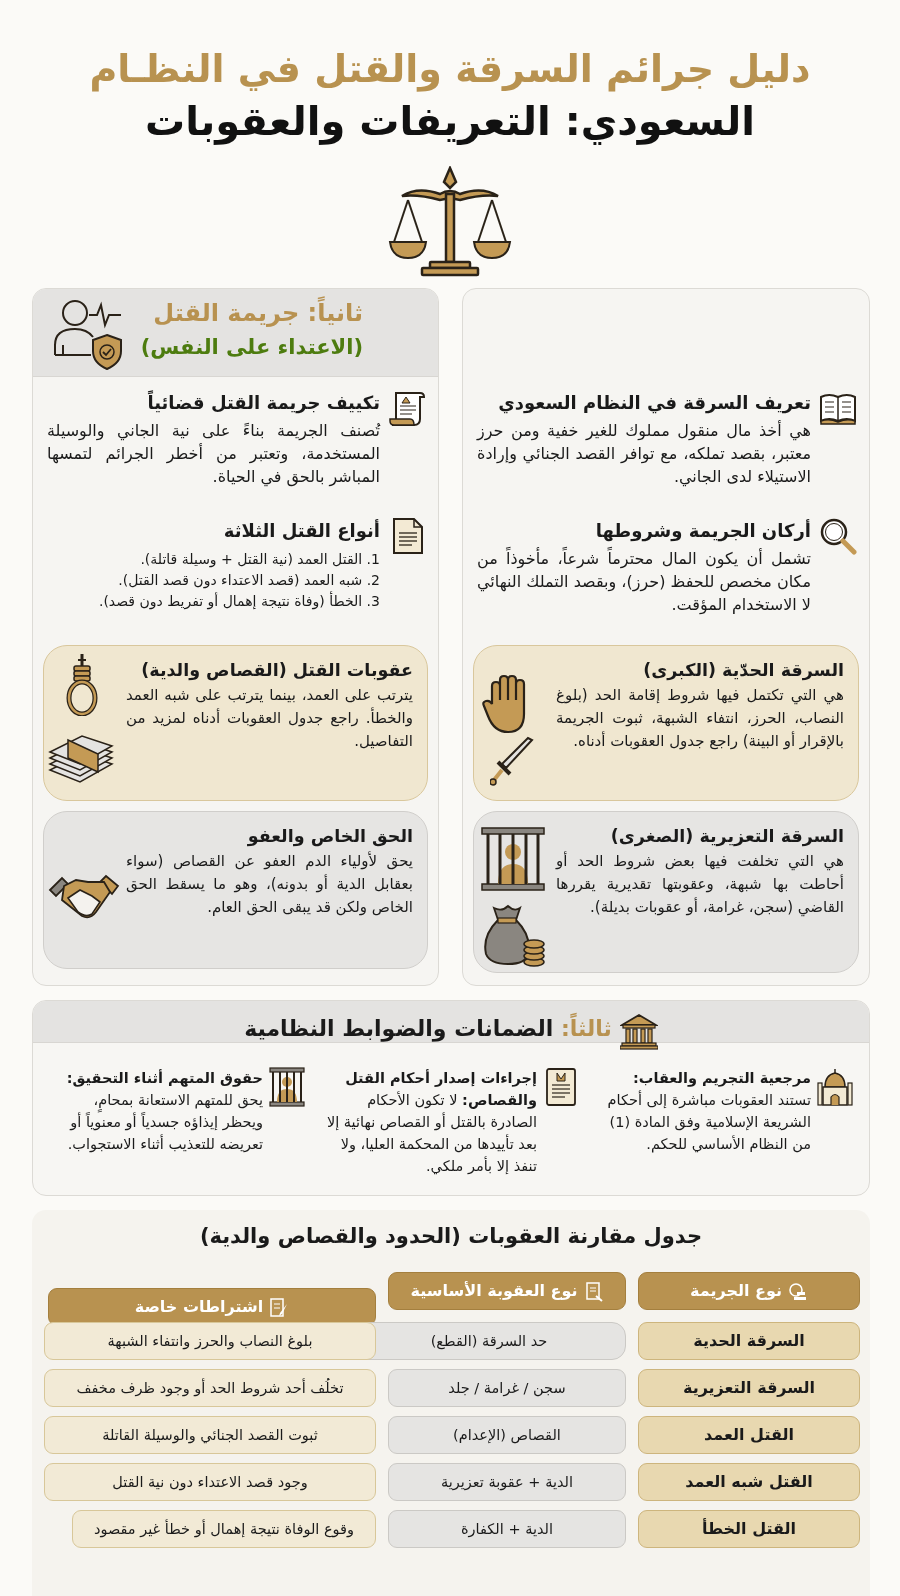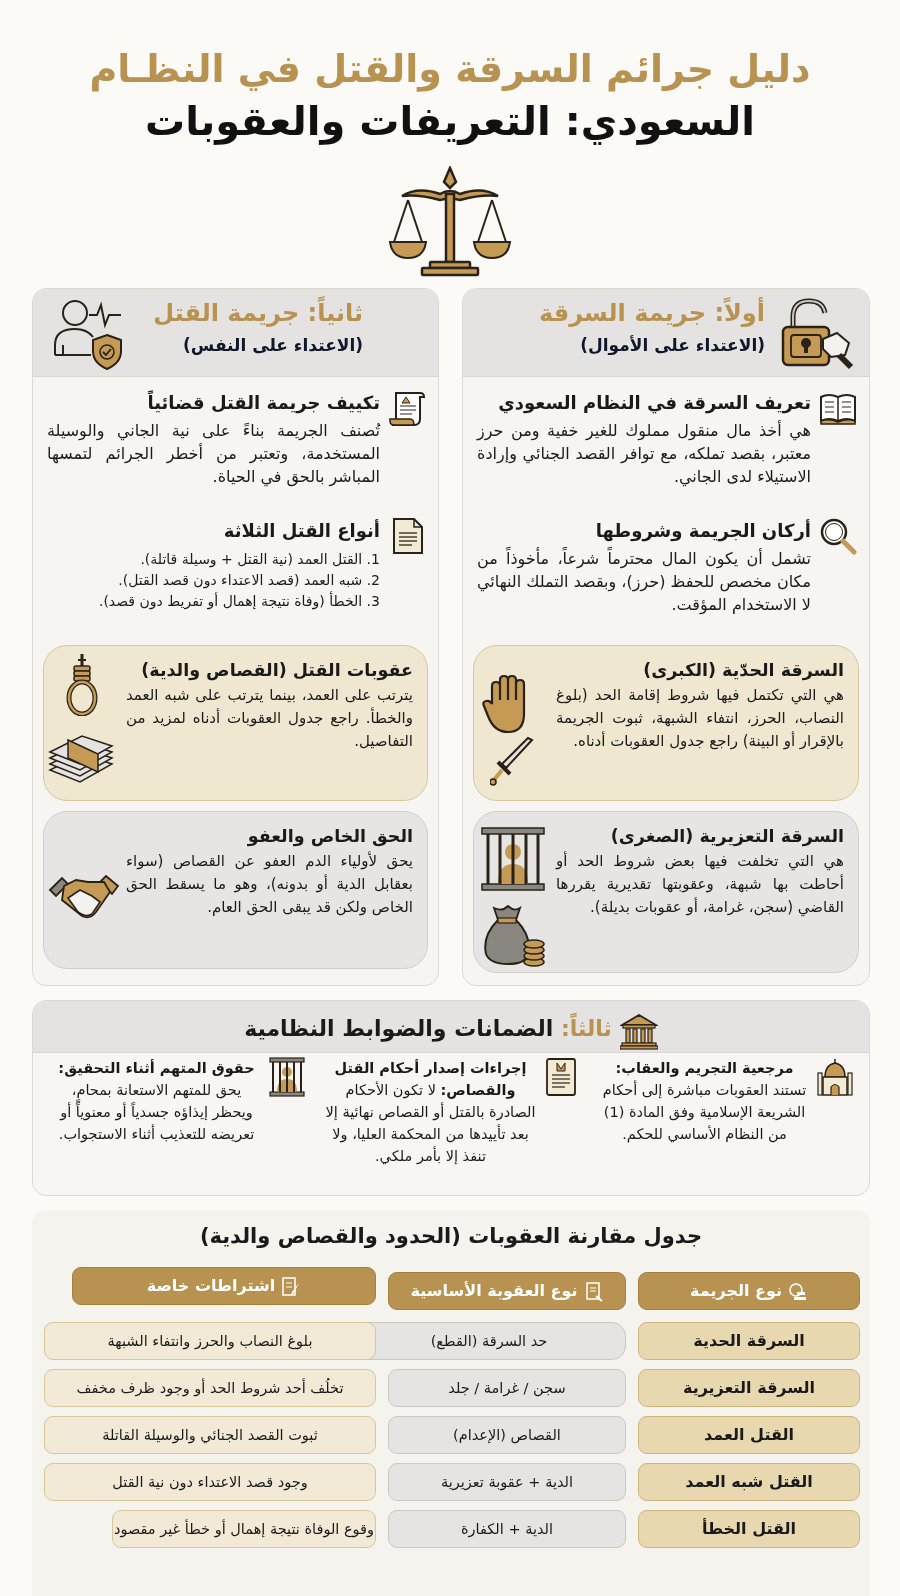--- a/index.html
+++ b/index.html
@@ -20,21 +20,21 @@
     position: absolute; top: 288px; height: 698px;
     background: #f6f5f2; border: 1.5px solid #dcdad5; border-radius: 14px; overflow: hidden;
   }
   .panel.right { left: 462px; width: 408px; }
   .panel.left { left: 32px; width: 407px; }
   .panel-head {
     height: 88px; background: #e4e3e1; position: relative;
     border-bottom: 1px solid #d8d6d2;
   }
   .panel-head .h-title { position: absolute; top: 10px; font-size: 24px; font-weight: bold; color: #b89250; white-space: nowrap; }
-  .panel-head .h-sub { position: absolute; top: 46px; font-size: 17px; font-weight: bold; color: #0f172a; white-space: nowrap; }
+  .panel-head .h-sub { position: absolute; top: 46px; font-size: 21px; font-weight: bold; color: #4d7c0f; white-space: nowrap; }
   .panel.right .h-title, .panel.right .h-sub { right: 104px; }
   .panel.left .h-title, .panel.left .h-sub { right: 75px; }
   .panel-head .h-icon { position: absolute; top: 6px; width: 76px; height: 76px; }
   .panel.right .h-icon { right: 14px; }
   .panel.left .h-icon { left: 18px; }
 
   .item { position: absolute; right: 12px; left: 14px; }
   .item .i-icon { position: absolute; right: 0; top: 0; width: 38px; height: 38px; }
   .item .i-title { margin-right: 46px; font-size: 18px; font-weight: bold; line-height: 28px; white-space: nowrap; }
   .item .i-text { margin-right: 46px; font-size: 16px; line-height: 23px; text-align: justify; margin-top: 2px; }
@@ -47,26 +47,26 @@
   .card.grey { background: #e6e5e3; border: 1.5px solid #d0cecb; }
   .card .c-title { font-size: 17.5px; font-weight: bold; line-height: 28px; margin-right: 0; white-space: nowrap; }
   .card .c-text { font-size: 15px; line-height: 23px; text-align: justify; }
   .card .c-body { margin-left: 72px; }
   .card .c-icon { position: absolute; left: 6px; width: 66px; height: 66px; }
 
   .section3 {
     position: absolute; left: 32px; top: 1000px; width: 838px; height: 196px;
     background: #f7f6f3; border: 1.5px solid #dcdad5; border-radius: 14px; overflow: hidden;
   }
-  .s3-head { height: 52px; background: #e4e3e1; text-align: center; position: relative; border-bottom: 1px solid #d8d6d2; }
+  .s3-head { height: 42px; background: #e4e3e1; text-align: center; position: relative; border-bottom: 1px solid #d8d6d2; }
   .s3-head .s3-title { display: inline-block; font-size: 22px; font-weight: bold; line-height: 56px; }
   .s3-head .s3-prefix { color: #b89250; }
   .s3-head .s3-icon { display: inline-block; width: 38px; height: 38px; vertical-align: middle; margin-left: 8px; }
   .s3-cols { position: relative; height: 140px; }
-  .s3-col { position: absolute; top: 4px; width: 255px; text-align: center; }
+  .s3-col { position: absolute; top: 24px; width: 255px; }
   .s3-col .s3c-icon { position: absolute; right: 0; top: 0; width: 36px; height: 40px; }
   .s3-col .s3c-text { margin-right: 42px; font-size: 14.5px; line-height: 22px; }
   .s3-col .s3c-title { font-weight: bold; }
 
   .table-wrap {
     position: absolute; left: 32px; top: 1210px; width: 838px; height: 386px;
     background: #f5f3ee; border-radius: 14px 14px 0 0;
   }
   .table-title { position: absolute; top: 14px; left: 0; width: 100%; text-align: center; font-size: 21px; font-weight: bold; }
   .tcell {
@@ -100,34 +100,20 @@
     <line x1="104" y1="34" x2="90" y2="76"></line>
       <line x1="104" y1="34" x2="118" y2="76"></line>
   </g>
   <g stroke="#2a2218" stroke-width="2" fill="#c49a55">
     <path d="M2 76 L38 76 Q36 92 20 92 Q4 92 2 76 Z"></path>
     <path d="M86 76 L122 76 Q120 92 104 92 Q88 92 86 76 Z"></path>
   </g>
 </svg>
 
 <section class="panel right">
-  <div class="panel-head">
-    <svg class="h-icon" viewBox="0 0 76 76">
-      <path d="M14 34 V22 Q14 6 30 6 Q44 6 46 18" stroke="#2a2218" stroke-width="5" fill="none"></path>
-      <path d="M14 34 V22 Q14 6 30 6 Q44 6 46 18" stroke="#c9c6c0" stroke-width="2" fill="none"></path>
-      <rect x="4" y="32" width="46" height="38" rx="5" fill="#c49a55" stroke="#2a2218" stroke-width="2.5"></rect>
-      <rect x="12" y="40" width="30" height="22" rx="3" fill="none" stroke="#2a2218" stroke-width="1.8"></rect>
-      <circle cx="27" cy="48" r="5" fill="#2a2218"></circle>
-        <rect x="25" y="50" width="4" height="8" fill="#2a2218"></rect>
-      <path d="M44 44 L58 38 L70 48 L66 60 L52 62 L44 54 Z" fill="#f4f2ee" stroke="#2a2218" stroke-width="2"></path>
-      <path d="M60 60 L72 72" stroke="#2a2218" stroke-width="6"></path>
-    </svg>
-    <div class="h-title">أولاً: جريمة السرقة</div>
-    <div class="h-sub">(الاعتداء على الأموال)</div>
-  </div>
 
   <div class="item" style="top:100px;">
     <svg class="i-icon" viewBox="0 0 38 38">
       <path d="M2 8 Q10 4 19 8 Q28 4 36 8 V32 Q28 28 19 32 Q10 28 2 32 Z" fill="#fff" stroke="#2a2218" stroke-width="2"></path>
       <path d="M2 32 Q10 29 19 33 Q28 29 36 32 V35 H2 Z" fill="#c49a55" stroke="#2a2218" stroke-width="1.5"></path>
       <line x1="19" y1="8" x2="19" y2="32" stroke="#2a2218" stroke-width="1.5"></line>
       <g stroke="#2a2218" stroke-width="1.2">
           <line x1="6" y1="13" x2="15" y2="13"></line>
           <line x1="6" y1="18" x2="15" y2="18"></line>
           <line x1="6" y1="23" x2="15" y2="23"></line>
@@ -359,21 +345,21 @@
       </svg><span>نوع الجريمة</span>
   </div>
   <div class="tcell hdr" style="right:244px; width:238px; top:62px;">
     <svg width="20" height="20" viewBox="0 0 20 20">
         <rect x="3" y="1" width="12" height="16" fill="none" stroke="#fff" stroke-width="1.5"></rect>
         <line x1="6" y1="6" x2="12" y2="6" stroke="#fff"></line>
         <line x1="6" y1="9" x2="12" y2="9" stroke="#fff"></line>
         <path d="M12 14 L18 19" stroke="#fff" stroke-width="2"></path>
       </svg><span>نوع العقوبة الأساسية</span>
   </div>
-  <div class="tcell hdr" style="right:494px; width:304px; top:57px;">
+  <div class="tcell hdr" style="right:494px; width:328px; top:78px;">
     <svg width="20" height="20" viewBox="0 0 20 20">
         <rect x="2" y="1" width="12" height="17" fill="none" stroke="#fff" stroke-width="1.5"></rect>
         <line x1="5" y1="6" x2="11" y2="6" stroke="#fff"></line>
         <line x1="5" y1="10" x2="11" y2="10" stroke="#fff"></line>
         <path d="M18 6 L11 15 L10 18 L13 16 Z" fill="#fff"></path>
       </svg><span>اشتراطات خاصة</span>
   </div>
 
   <div class="tcell crime" style="right:10px; width:222px; top:112px;">السرقة الحدية</div>
   <div class="tcell pen" style="right:244px; width:274px; top:112px;border-radius:14px;">حد السرقة (القطع)</div>
@@ -386,14 +372,14 @@
   <div class="tcell crime" style="right:10px; width:222px; top:206px;">القتل العمد</div>
   <div class="tcell pen" style="right:244px; width:238px; top:206px;">القصاص (الإعدام)</div>
   <div class="tcell cond" style="right:494px; width:332px; top:206px;">ثبوت القصد الجنائي والوسيلة القاتلة</div>
 
   <div class="tcell crime" style="right:10px; width:222px; top:253px;">القتل شبه العمد</div>
   <div class="tcell pen" style="right:244px; width:238px; top:253px;">الدية + عقوبة تعزيرية</div>
   <div class="tcell cond" style="right:494px; width:332px; top:253px;">وجود قصد الاعتداء دون نية القتل</div>
 
   <div class="tcell crime" style="right:10px; width:222px; top:300px;">القتل الخطأ</div>
   <div class="tcell pen" style="right:244px; width:238px; top:300px;">الدية + الكفارة</div>
-  <div class="tcell cond" style="right:494px; width:264px; top:300px;">وقوع الوفاة نتيجة إهمال أو خطأ غير مقصود</div>
+  <div class="tcell cond" style="right:494px; width:304px; top:300px;">وقوع الوفاة نتيجة إهمال أو خطأ غير مقصود</div>
 </section>
 
 </body></html>

